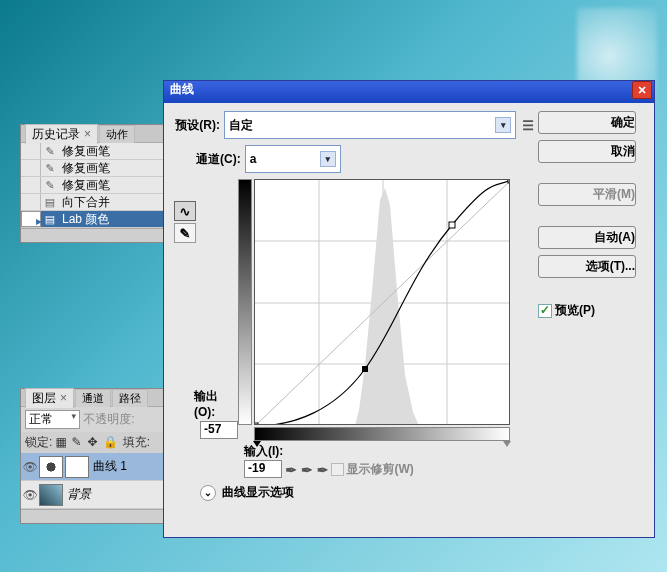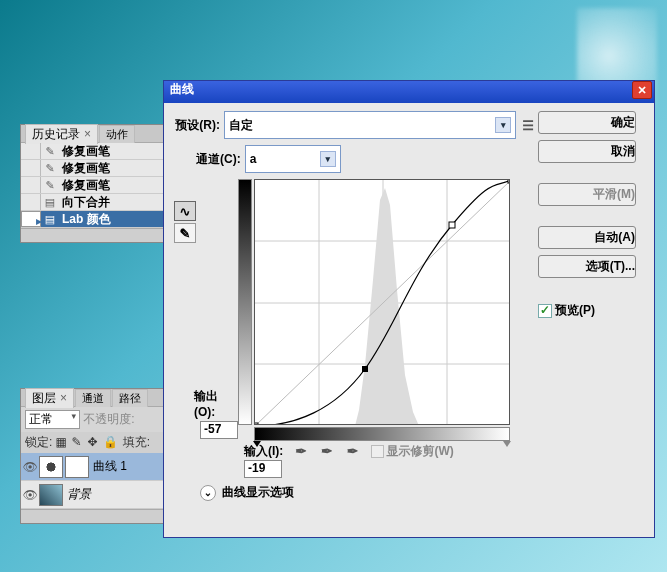--- a/index.html
+++ b/index.html
@@ -9,21 +9,21 @@
   
   .history-panel { position:absolute; left:20px; top:124px; width:155px; background:#dcdcdc; border:1px solid #888; }
   .tabbar { height:18px; background:#c8c8c8; display:flex; align-items:center; padding-left:4px; border-bottom:1px solid #aaa;}
   .tab { padding:1px 6px; background:#e6e6e6; border:1px solid #bbb; border-bottom:none; margin-right:1px; font-size:11px;}
   .tab.inactive { background:#cfcfcf;}
   .tab .x { margin-left:4px; color:#666;}
   .hist-list { background:#e8e8e8;}
   .hist-row { display:flex; align-items:center; height:17px; border-bottom:1px solid #ccc; }
   .hist-slot { width:20px; height:16px; border-right:1px solid #bbb;}
   .hist-icon { width:18px; display:flex; justify-content:center; color:#666; font-size:11px;}
-  .hist-label { padding-left:3px;font-weight:bold; }
+  .hist-label { padding-left:3px; }
   .hist-row.selected { background:#3a6ea5; color:#fff;}
   .hist-row.selected .hist-icon { color:#fff;}
   .panel-foot { height:14px; background:#cfcfcf; border-top:1px solid #aaa;}
 
   
   .layers-panel { position:absolute; left:20px; top:388px; width:152px; background:#dcdcdc; border:1px solid #888;}
   .layers-controls { padding:3px 4px; background:#d6d6d6;}
   .select { display:inline-block; background:#fff; border:1px solid #999; padding:0 3px; width:55px;}
   .select .arr { float:right; font-size:9px; color:#555;}
   .lockbar { font-size:11px; padding:2px 4px; color:#333; background:#d0d0d0;}
@@ -68,21 +68,21 @@
   .diag { stroke:#bbb; stroke-width:1;}
   .curve { stroke:#000; stroke-width:1.2; fill:none;}
   .pt { fill:#000;}
   .pt.hollow { fill:#fff; stroke:#000;}
   .hgrad { height:14px; width:256px; margin-top:2px; background:linear-gradient(90deg,#000,#fff); border:1px solid #888; position:relative;}
   .hgrad .arr-l, .hgrad .arr-r { position:absolute; top:13px; width:0; height:0; border-left:4px solid transparent; border-right:4px solid transparent;}
   .hgrad .arr-l { left:-2px; border-top:6px solid #000;}
   .hgrad .arr-r { right:-2px; border-top:6px solid #888;}
   .field { width:38px; height:18px; border:1px solid #888; background:#fff; padding:0 3px;}
   .out-label { font-size:12px; padding-bottom:2px;}
-  .input-row { display:flex; align-items:flex-start; padding-left:70px; gap:10px; margin-top:2px;}
+  .input-row { display:flex; align-items:flex-end; padding-left:70px; margin-top:2px;}
   .dropper { font-size:14px; color:#555; padding:0 2px;}
   .chkrow { display:flex; align-items:center; gap:3px;}
   .greencheck { display:inline-block; width:14px; height:14px; border:1px solid #7aa; background:#fff; position:relative;}
   .greencheck::after { content:"✓"; position:absolute; left:1px; top:-2px; color:#2a8f2a; font-size:12px;}
   .disclosure { display:flex; align-items:center; gap:6px; padding-left:26px; margin-top:6px;}
   .disclosure .circ { width:16px; height:16px; border-radius:50%; border:1px solid #999; background:#fff; display:flex; align-items:center; justify-content:center; font-size:10px;}
   .disabled-check { background:#eee; border:1px solid #bbb; color:#999; width:13px; height:13px; display:inline-block;}
   .gray-text { color:#888; }
 </style>
 </head>

